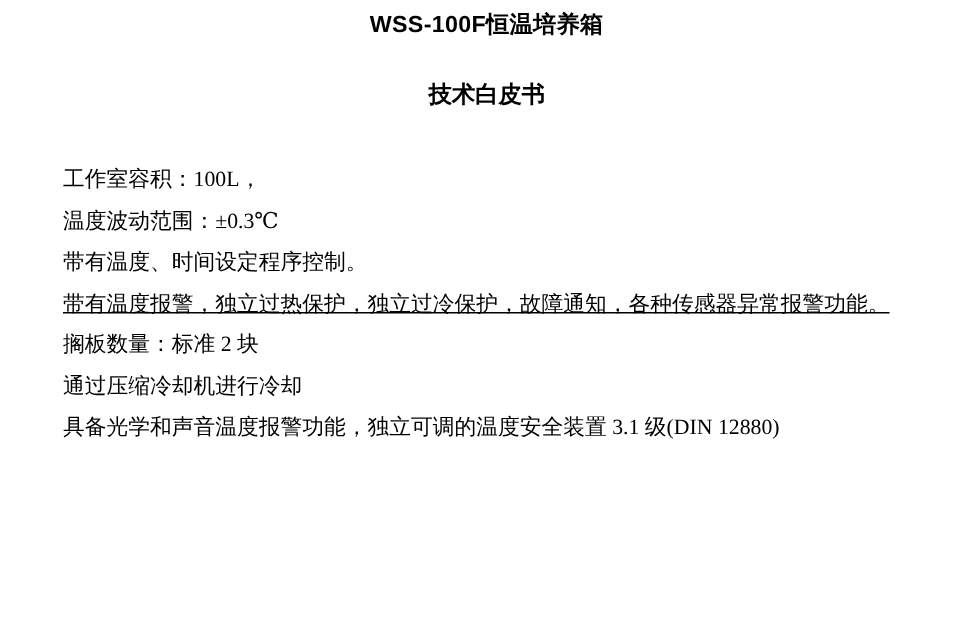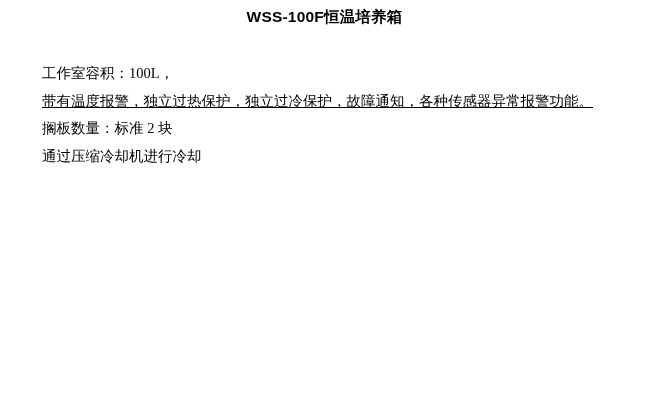--- a/index.html
+++ b/index.html
@@ -58,21 +58,25 @@
     text-decoration: underline;
   }
 </style>
 </head>
 <body>
 
 <div class="page">
 
   <h1 class="doc-title">WSS-100F恒温培养箱</h1>
 
+  <h2 class="doc-subtitle">技术白皮书</h2>
 
   <div class="body-block">
     <p class="spec-line">工作室容积：100L，</p>
+    <p class="spec-line">温度波动范围：±0.3℃</p>
+    <p class="spec-line">带有温度、时间设定程序控制。</p>
     <p class="spec-line indent-wrap">带有温度报警，独立过热保护，独立过冷保护，故障通知，各种传感器异常报警功能。</p>
     <p class="spec-line">搁板数量：标准 2 块</p>
     <p class="spec-line">通过压缩冷却机进行冷却</p>
+    <p class="spec-line">具备光学和声音温度报警功能，独立可调的温度安全装置 3.1 级(DIN 12880)</p>
   </div>
 
 </div>
 
 </body></html>

